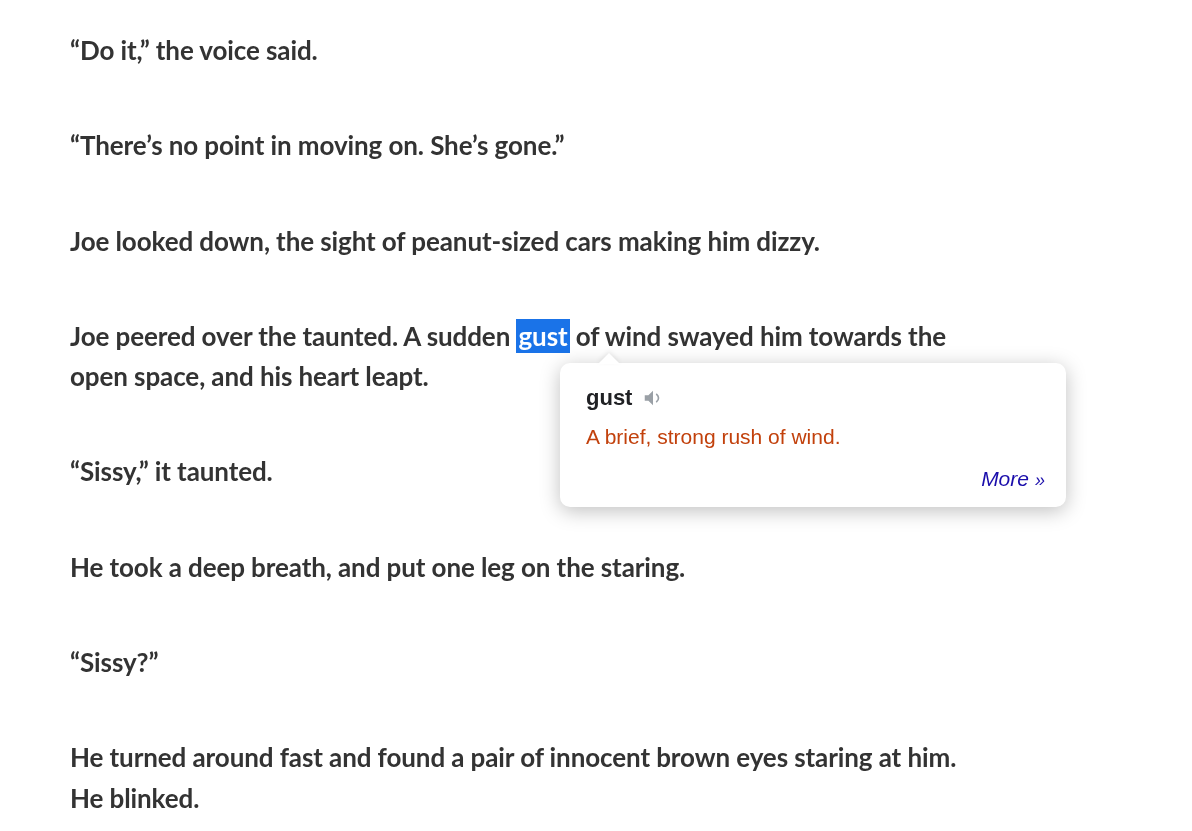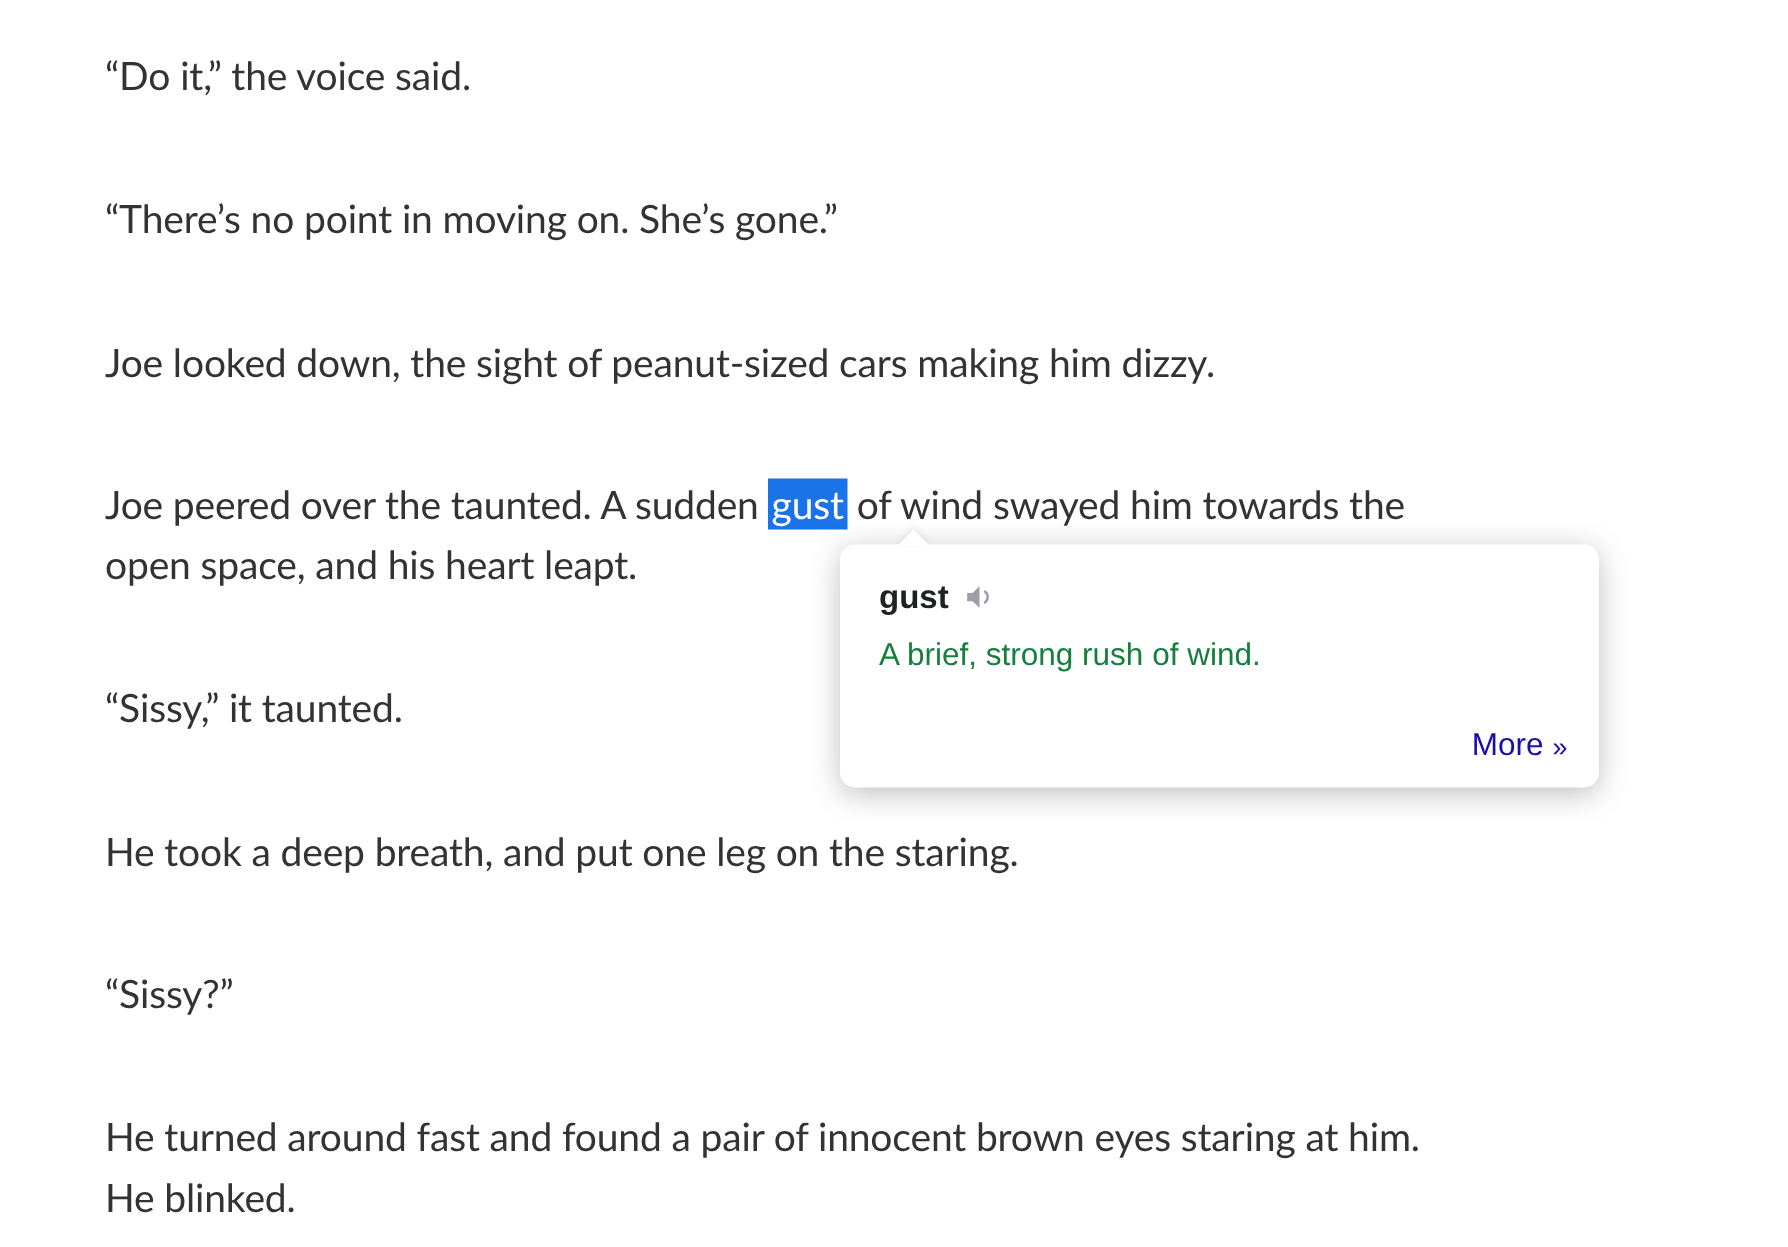--- a/index.html
+++ b/index.html
@@ -14,21 +14,21 @@
   }
   .content {
     padding: 30px 70px 0 70px;
     max-width: 1050px;
   }
   p {
     font-size: 26px;
     line-height: 1.55;
     color: #333333;
     margin-bottom: 55px;
-    font-weight: 400;
+    font-weight: 700;
     letter-spacing: -0.1px;
   }
   .highlight {
     background: #1a73e8;
     color: #ffffff;
     padding: 1px 2px;
   }
   .tooltip {
     position: absolute;
     background: #ffffff;
@@ -63,34 +63,35 @@
     font-size: 22px;
     color: #202124;
   }
   .speaker-icon {
     color: #9aa0a6;
     display: inline-flex;
     align-items: center;
   }
   .tooltip-def {
     font-size: 21px;
-    color: #15803d;
-    margin-bottom: 36px;
+    color: #c2410c;
+    margin-bottom: 18px;
   }
   .tooltip-footer {
     text-align: right;
   }
   .more-link {
     color: #1a0dab;
     font-size: 21px;
     text-decoration: none;
     cursor: pointer;
     display: inline-flex;
     align-items: flex-end;
     gap: 6px;
+    font-style: italic;
   }
   .chevrons {
     font-size: 18px;
     letter-spacing: -5px;
   }
 </style>
 </head>
 <body>
 
 <div class="content">

